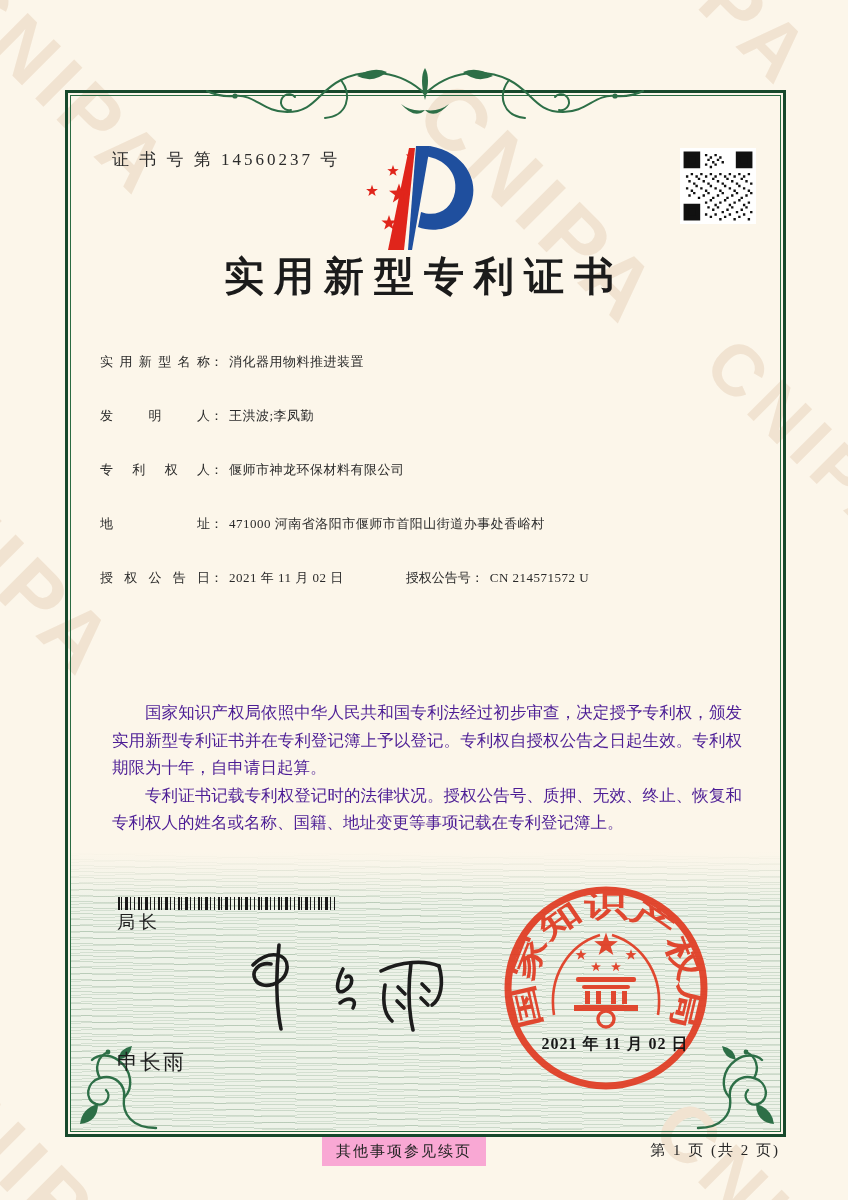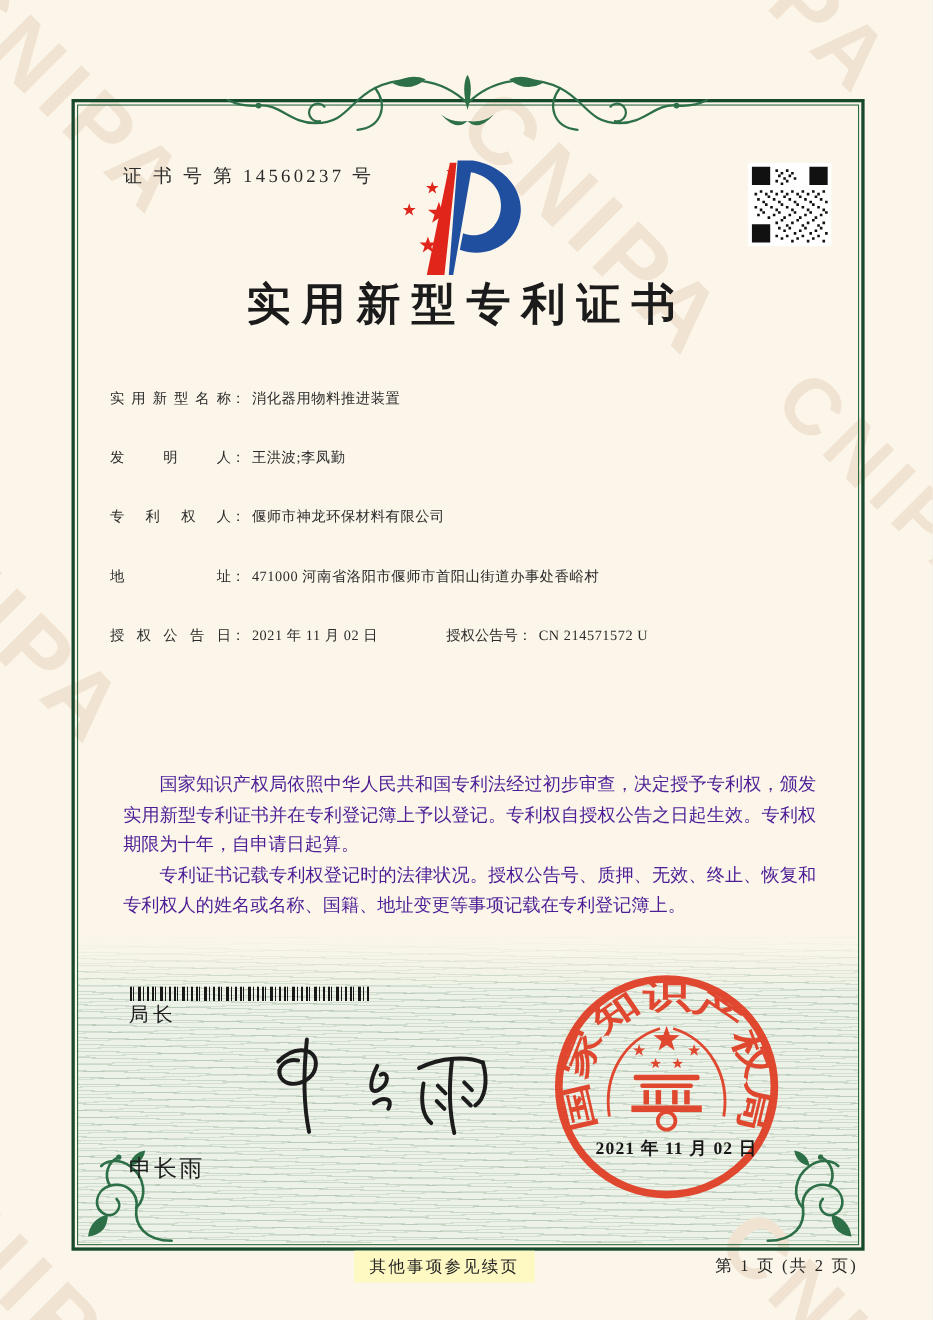--- a/index.html
+++ b/index.html
@@ -44,21 +44,21 @@
        #181818 3px 4px, rgba(0,0,0,0) 4px 7px,
        #181818 7px 10px, rgba(0,0,0,0) 10px 12px,
        #181818 12px 13px, rgba(0,0,0,0) 13px 16px,
        #181818 16px 17px, rgba(0,0,0,0) 17px 20px);}
   .director-title{left:117px;top:910px;font-size:18px;letter-spacing:4px;color:#1e1e1e;}
   .director-name{left:117px;top:1000px;font-size:21px;letter-spacing:2px;color:#1e1e1e;margin-top:48px;}
   .seal-date{left:527px;top:1034px;width:176px;text-align:center;font-size:16px;
              letter-spacing:1px;font-weight:700;color:#171717;z-index:6;}
   .page-info{left:68px;top:1141px;width:712px;text-align:right;font-size:15px;
              letter-spacing:2px;color:#262626;z-index:5;}
-  .continuation{left:404px;top:1137px;transform:translateX(-50%);background:#fef9c3;
+  .continuation{left:404px;top:1137px;transform:translateX(-50%);background:#f9a8d4;
       padding:5px 14px;font-size:15px;letter-spacing:2px;color:#242424;z-index:5;white-space:nowrap;}
   svg{display:block;}
 </style>
 </head>
 <body>
 
 <div class="page">
 
   <svg width="0" height="0" style="position:absolute">
     <defs>

